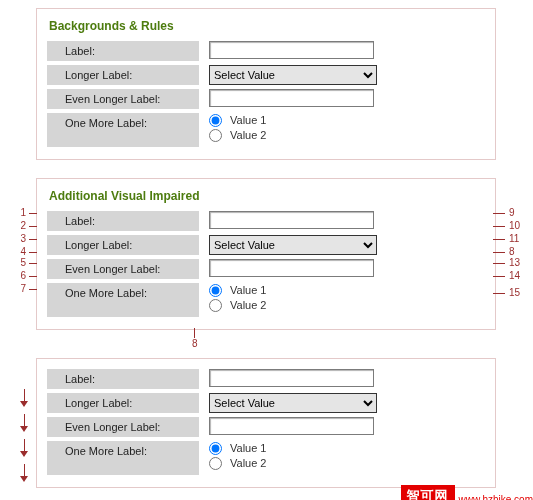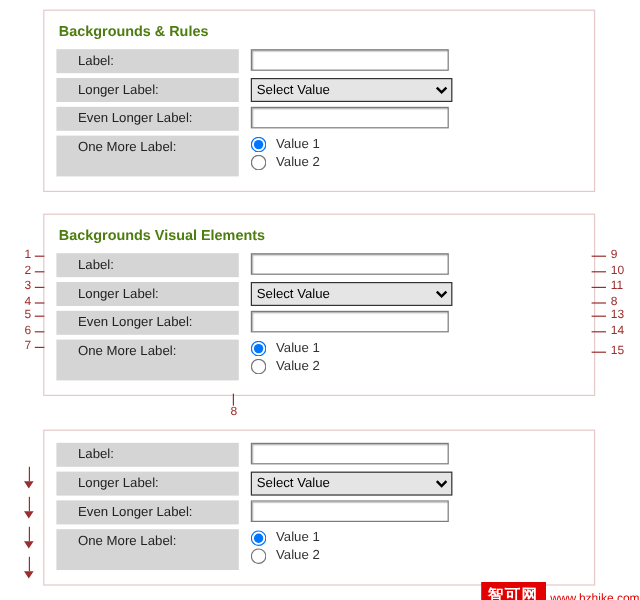--- a/index.html
+++ b/index.html
@@ -161,21 +161,21 @@
         </div>
       <div class="radio-line">
           <input type="radio" name="p1r" style="">
           <span>Value 2</span>
         </div>
     </div>
   </div>
 </div>
 
 <div class="panel" style="margin-bottom:28px">
-  <div class="panel-title">Backgrounds Visual Elements</div>
+  <div class="panel-title">Additional Visual Impaired</div>
 
   <div class="ann-left" style="top:29px">
       <span>1</span>
       <span class="tick"></span>
     </div>
   <div class="ann-left" style="top:42px">
       <span>2</span>
       <span class="tick"></span>
     </div>
   <div class="ann-left" style="top:55px">

